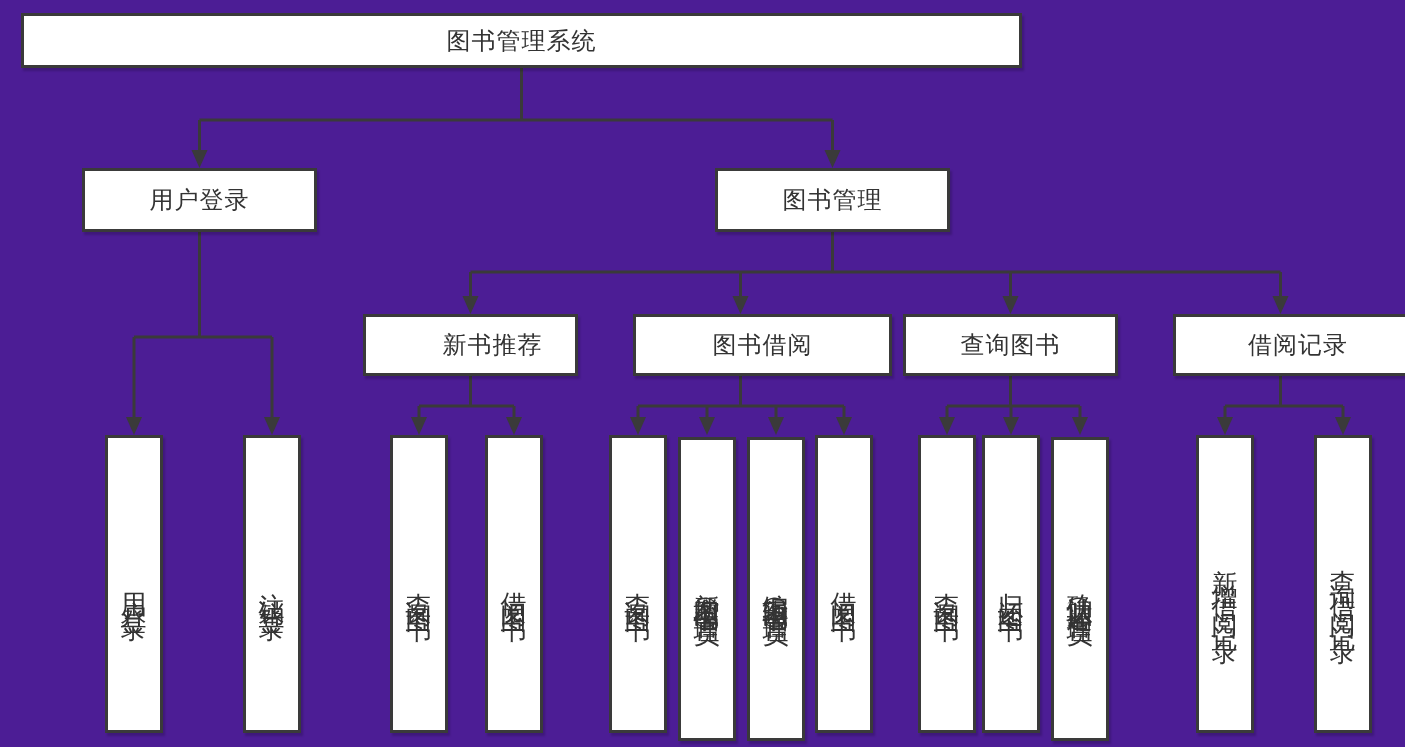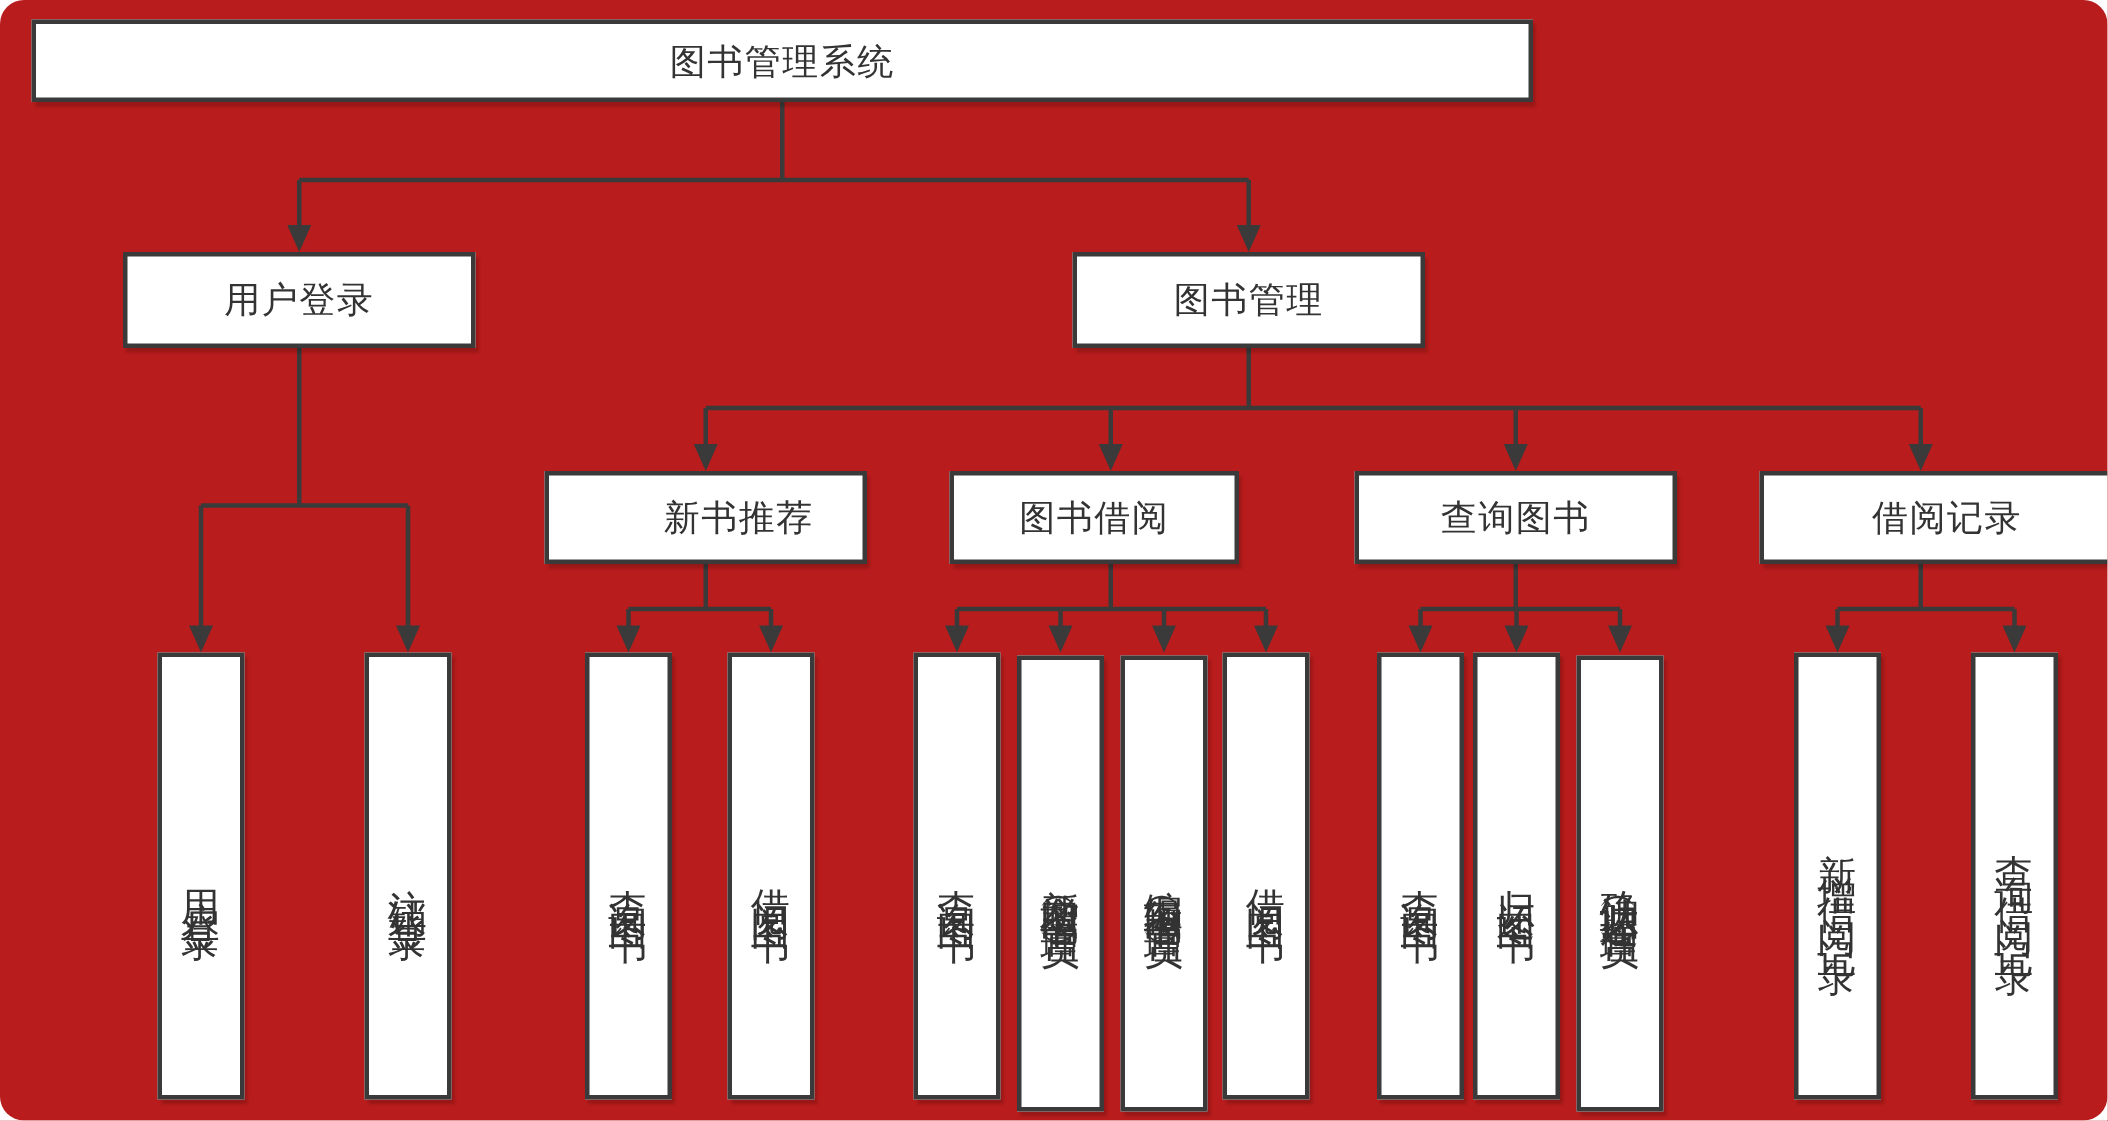--- a/index.html
+++ b/index.html
@@ -4,24 +4,23 @@
 <style>
   html, body {
     margin: 0;
     padding: 0;
     background: #ffffff;
   }
   .canvas {
     position: relative;
     width: 1405px;
     height: 747px;
-    background: #b91c1c;
+    background: #4c1d95;
     font-family: "Liberation Sans", sans-serif;
     overflow: hidden;
-    border-radius: 16px;
   }
   .connectors {
     position: absolute;
     left: 0;
     top: 0;
     width: 1405px;
     height: 747px;
   }
   .box {
     position: absolute;
@@ -102,21 +101,21 @@
   <div class="box" style="left:82px; top:168px; width:235px; height:64px;">
     <span class="hlabel">用户登录</span>
   </div>
   <div class="box" style="left:715px; top:168px; width:235px; height:64px;">
     <span class="hlabel">图书管理</span>
   </div>
 
   <div class="box" style="left:363px; top:314px; width:215px; height:62px;padding-left:44px;">
     <span class="hlabel">新书推荐</span>
   </div>
-  <div class="box" style="left:633px; top:314px; width:193px; height:62px;">
+  <div class="box" style="left:633px; top:314px; width:259px; height:62px;">
     <span class="hlabel">图书借阅</span>
   </div>
   <div class="box" style="left:903px; top:314px; width:215px; height:62px;">
     <span class="hlabel">查询图书</span>
   </div>
   <div class="box" style="left:1173px; top:314px; width:250px; height:62px;">
     <span class="hlabel">借阅记录</span>
   </div>
 
   <div class="box" style="left:105px; top:435px; width:58px; height:298px;">

